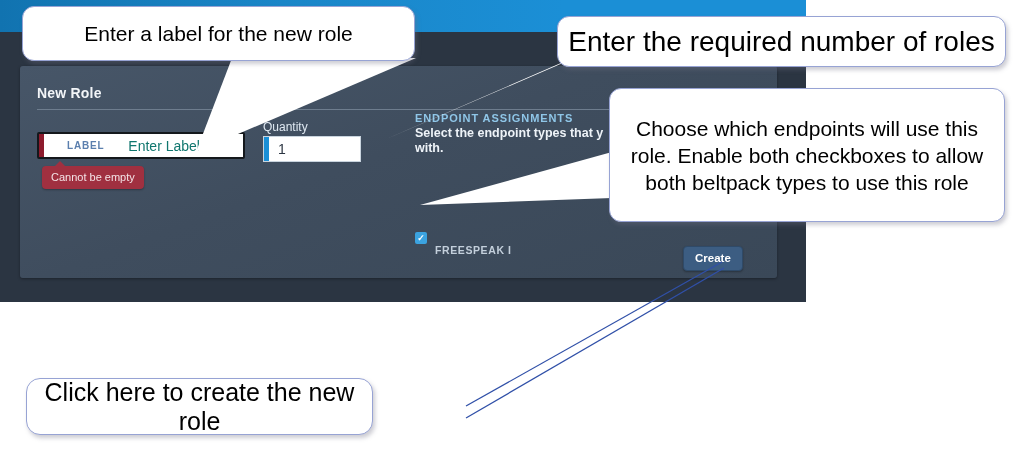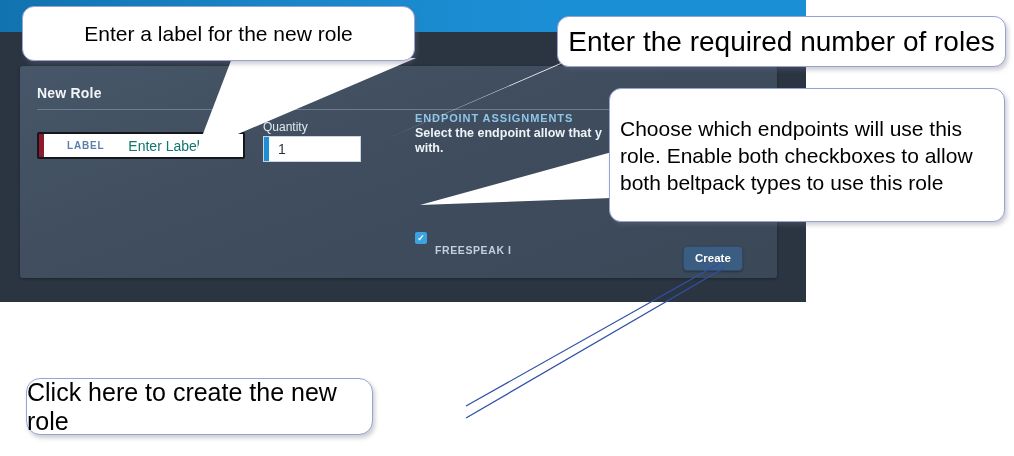--- a/index.html
+++ b/index.html
@@ -121,20 +121,21 @@
   }
   
   .callout{
     position:absolute;
     background:#ffffff;
     border:1px solid #97a3d4;
     border-radius:12px;
     box-shadow:2px 3px 4px rgba(110,110,130,.35);
     color:#000000;
     display:flex; align-items:center; justify-content:center;
+    text-align:center;
     box-sizing:border-box;
   }
   #callout-label{ left:22px;  top:6px;   width:393px; height:55px;  font-size:21px; }
   #callout-qty{   left:557px; top:16px;  width:449px; height:51px;  font-size:28px; }
   #callout-endpoints{ left:609px; top:88px; width:396px; height:134px; font-size:21px; line-height:27px; padding:0 10px;}
   #callout-create{ left:26px;  top:378px; width:347px; height:57px;  font-size:25px;border-radius:14px; }
   .callout-txt{ display:block; }
   svg#leaders{ position:absolute; left:0; top:0; width:1014px; height:456px; pointer-events:none; }
 </style>
 </head>
@@ -150,34 +151,35 @@
 
     <div class="panel-title">New Role</div>
     <div class="panel-divider"></div>
 
     <div class="label-field-wrap">
       <div class="label-field">
         <div class="label-accent"></div>
         <span class="label-prefix">LABEL</span>
         <span class="label-placeholder">Enter Label</span>
       </div>
+      <div class="err-tip">Cannot be empty</div>
     </div>
 
     <div class="qty-wrap">
       <div class="qty-label">Quantity</div>
       <div class="qty-field">
         <div class="qty-accent"></div>
         <span class="qty-value">1</span>
       </div>
     </div>
 
     <div class="ep-wrap">
       <div class="ep-heading">ENDPOINT ASSIGNMENTS</div>
       <div class="ep-desc">
-        <span>Select the endpoint allow that y</span>
+        <span>Select the endpoint types that y</span>
         <span>with.</span>
       </div>
 
       <div class="cb-row" id="cb-row-fs2">
         <span class="cb-box on">
             <span class="cb-check">✓</span>
           </span>
         <span class="cb-text">FREESPEAK I</span>
       </div>
 

